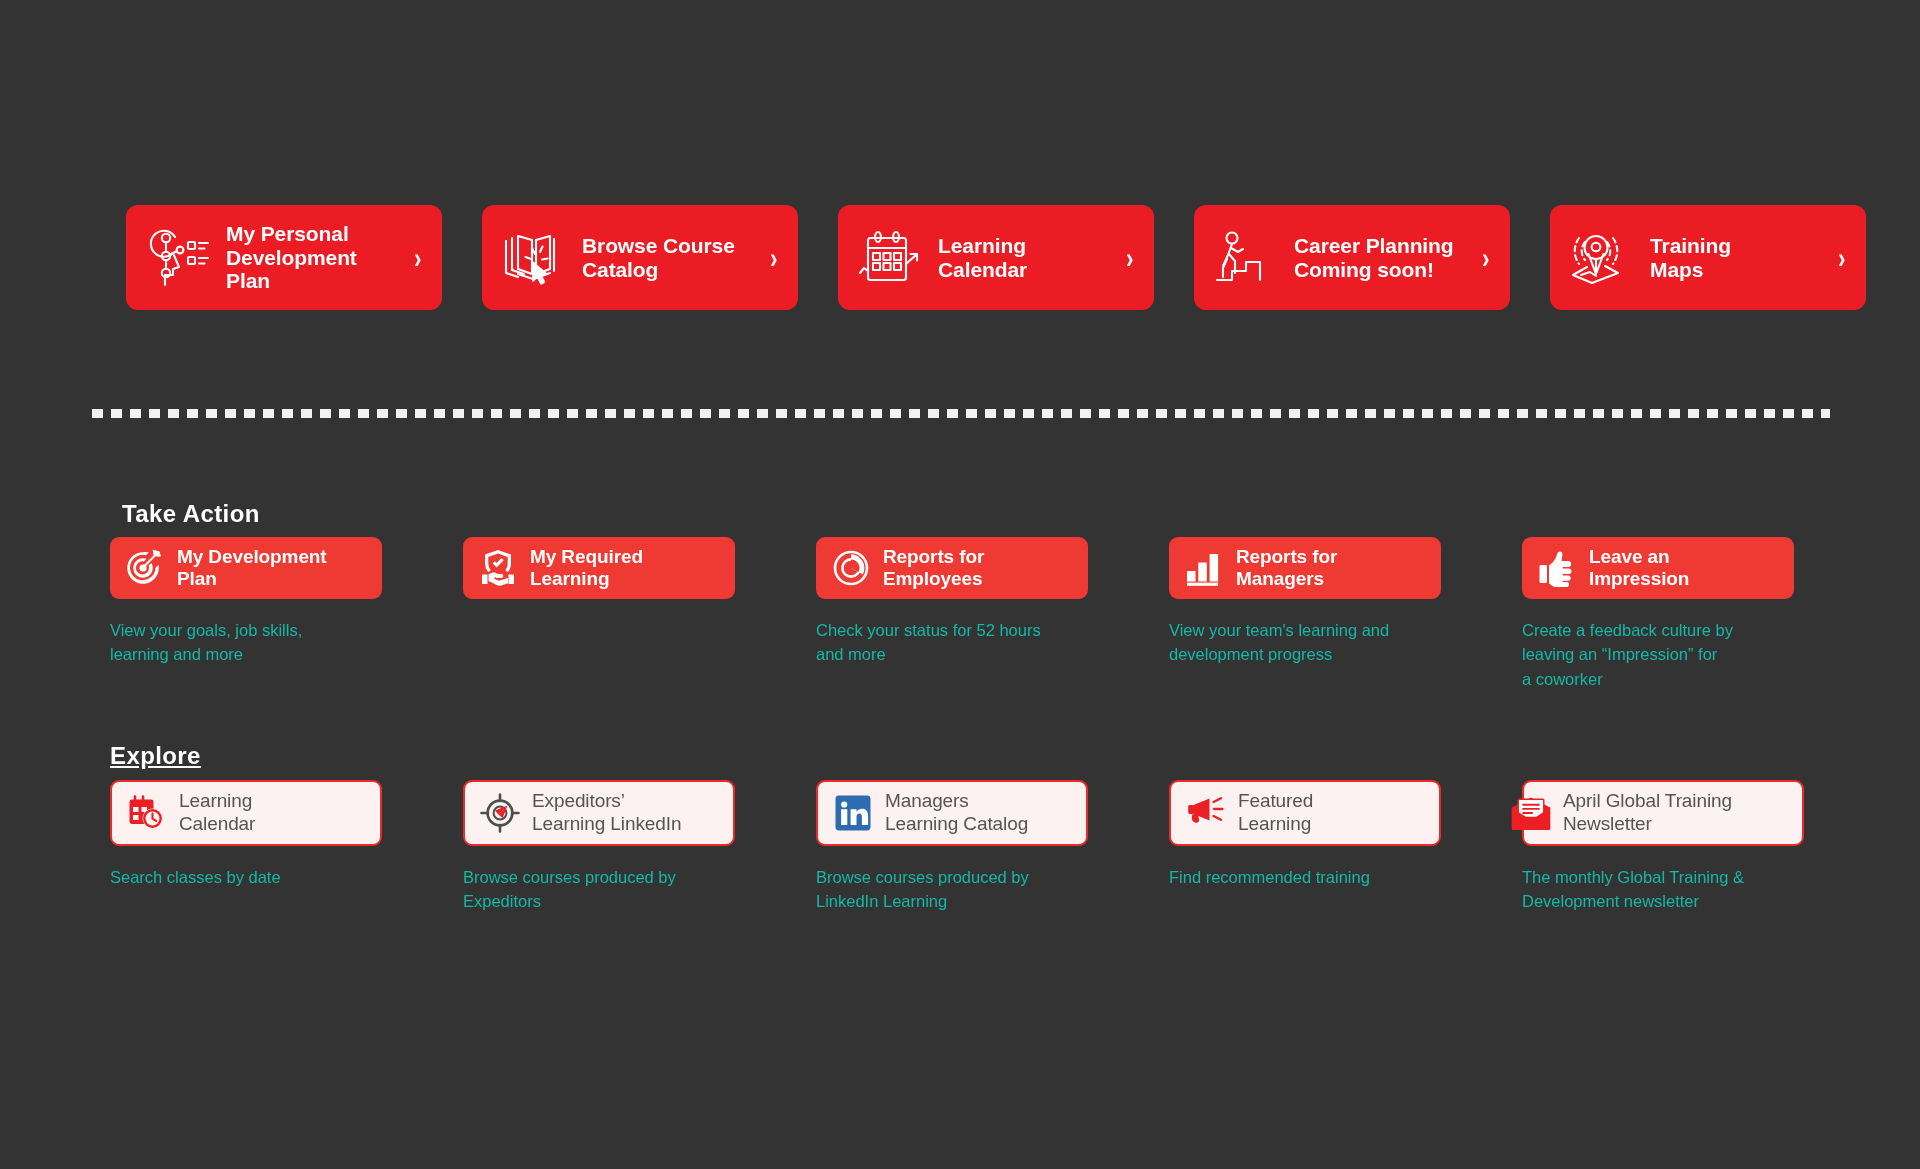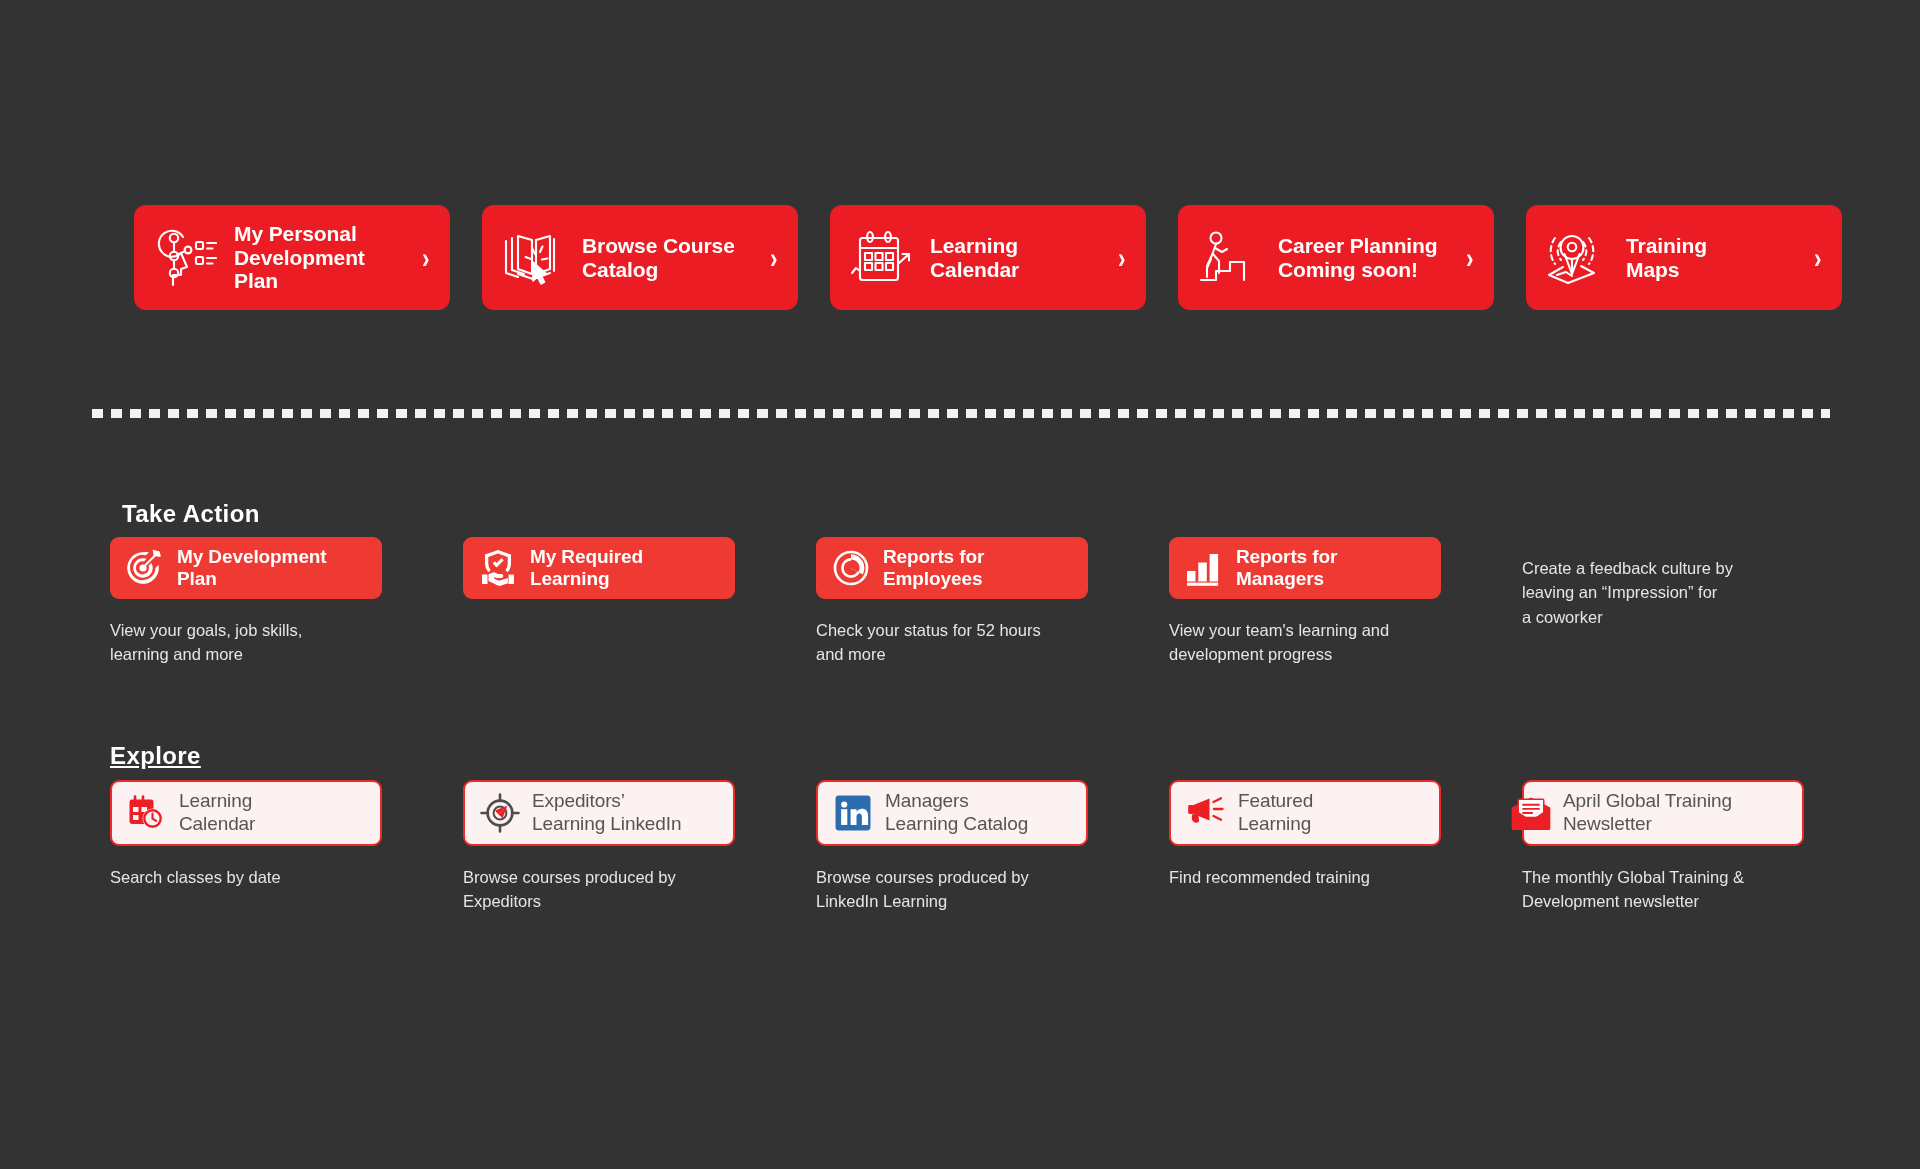--- a/index.html
+++ b/index.html
@@ -13,24 +13,24 @@
   .page {
     position: relative;
     width: 1920px;
     height: 1169px;
     background: #333333;
   }
 
   
   .topnav {
     position: absolute;
-    left: 118px;
+    left: 110px;
     top: 205px;
     display: flex;
-    gap: 32px;
+    gap: 40px;
     padding-left: 16px;
   }
   .nav-btn {
     width: 316px;
     height: 105px;
     background: #EC1C24;
     border-radius: 12px;
     display: flex;
     align-items: center;
     padding: 0 14px 0 18px;
@@ -127,21 +127,21 @@
     color: #ffffff;
     font-size: 19px;
     font-weight: bold;
     line-height: 1.14;
     padding-left: 11px;
     white-space: pre-line;
     letter-spacing: -0.1px;
   }
   .card-desc {
     margin-top: 19px;
-    color: #e5e5e5;
+    color: #14b8a6;
     font-size: 16.5px;
     line-height: 1.48;
     white-space: pre-line;
   }
 
   
   .ex-card {
     width: 272px;
     min-height: 62px;
     background: #FBF2F1;
@@ -345,20 +345,30 @@
           </svg>
         </span>
         <span class="ta-label">Reports for
 Managers</span>
       </div>
       <div class="card-desc">View your team's learning and
 development progress</div>
     </div>
 
     <div class="card-cell">
+      <div class="ta-card">
+        <span class="ta-icon">
+          <svg width="40" height="38" viewBox="0 0 40 38" fill="#fff">
+            <rect x="2.5" y="16" width="7.5" height="18" rx="1.4"></rect>
+            <path d="M12 16.4 c3.6-2.3 6.4-5.6 7.6-9.6 l0.8-2.6 a2.6 2.6 0 0 1 5 1.3 l-0.8 6.5 h6.6 a3 3 0 0 1 0 6 h-5.4 v1.4 h5.9 a2.8 2.8 0 0 1 0 5.6 h-5.9 v1.4 h5.2 a2.7 2.7 0 0 1 0 5.4 h-5.2 v1.3 h3.8 a2.5 2.5 0 0 1 0 5 H19 a7 7 0 0 1-3.5-1 L12 34.5 Z"></path>
+          </svg>
+        </span>
+        <span class="ta-label">Leave an
+Impression</span>
+      </div>
       <div class="card-desc">Create a feedback culture by
 leaving an “Impression” for
 a coworker</div>
     </div>
   </div>
 
   <div class="section-title" id="explore-title">Explore</div>
 
   <div class="card-row" id="explore-row">
 

